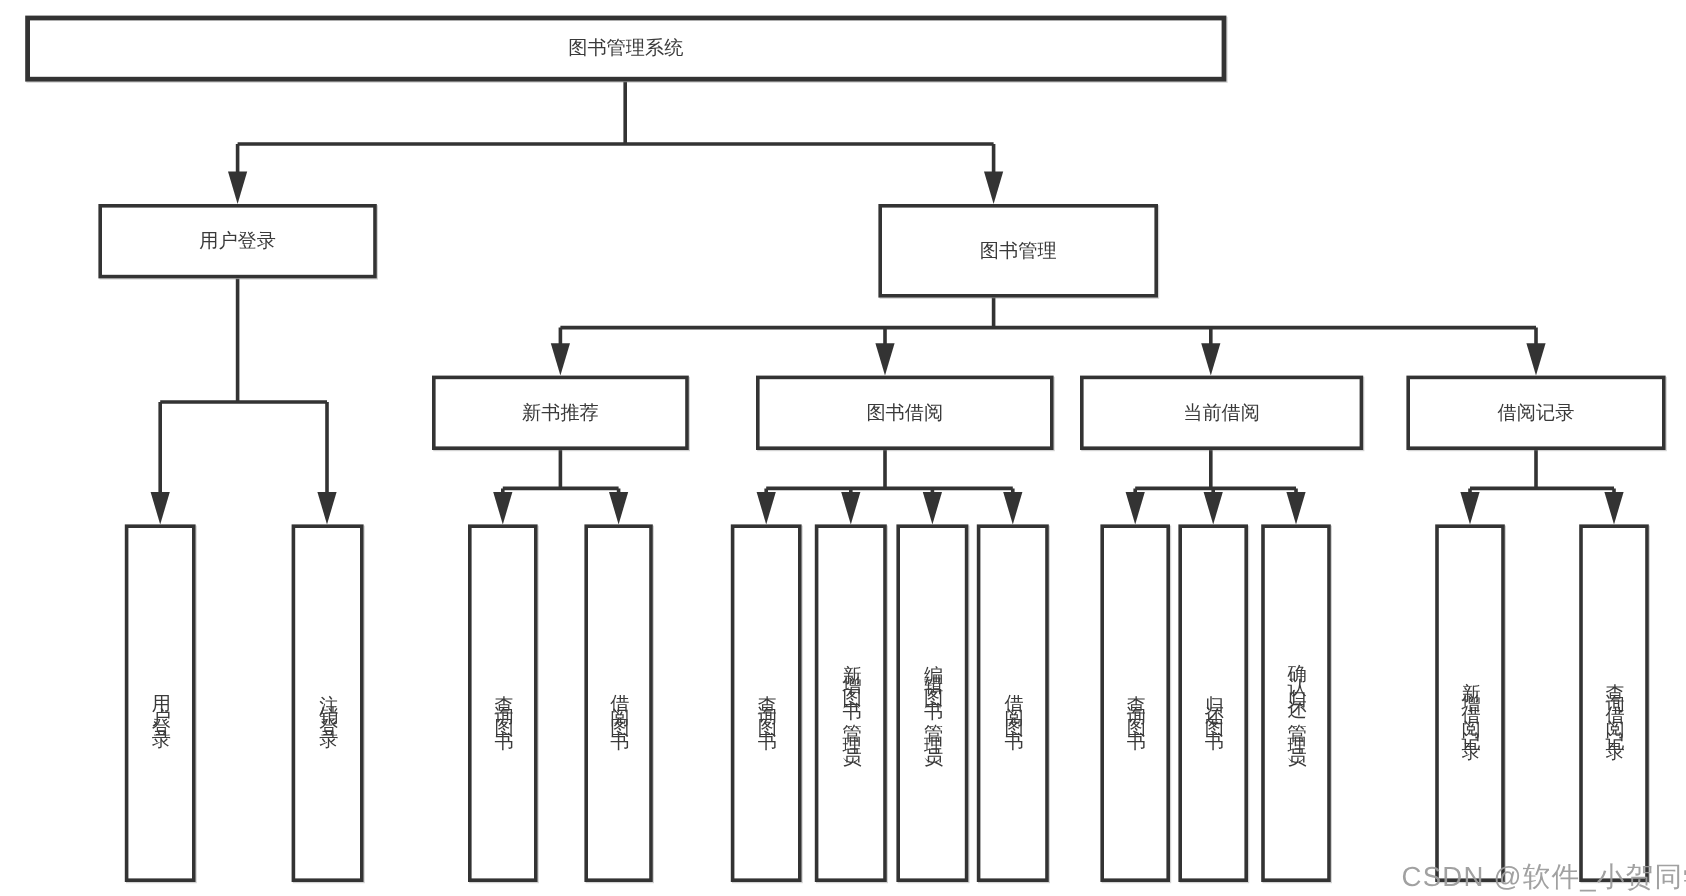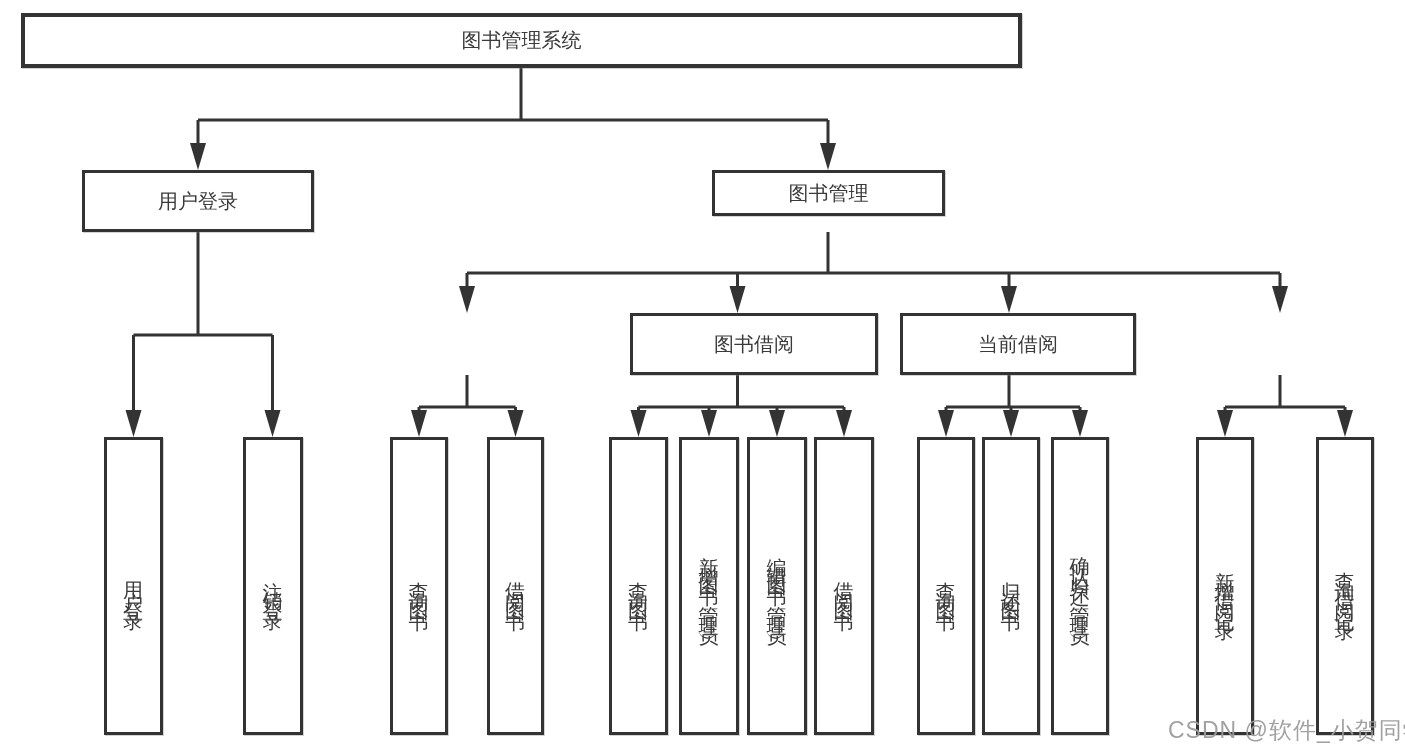--- a/index.html
+++ b/index.html
@@ -20,21 +20,21 @@
   .connector{position:absolute;left:0;top:0;}
   .connector path{stroke:var(--line);stroke-width:3;fill:none;}
   .connector polygon{fill:var(--line);stroke:none;}
   .node{
     position:absolute;
     box-sizing:border-box;
     background:var(--box-fill);
     border:3px solid var(--line);
     display:flex;align-items:center;justify-content:center;
     color:var(--text);
-    font-size:20px;
+    font-size:16px;
     box-shadow:1px 1px 0 rgba(130,130,130,0.35);
   }
   .node.top{border-width:4px;}
   .leaf span{
     writing-mode:vertical-rl;
     text-orientation:mixed;
     letter-spacing:10px;
     line-height:1;
     white-space:nowrap;
   }
@@ -104,29 +104,35 @@
     </g>
   </svg>
 
   <div class="node top" style="left:21px;top:13px;width:1001px;height:55px">
     <span>图书管理系统</span>
   </div>
 
   <div class="node" style="left:82px;top:170px;width:232px;height:62px">
     <span>用户登录</span>
   </div>
-  <div class="node" style="left:712px;top:170px;width:233px;height:46px">
+  <div class="node" style="left:732px;top:170px;width:233px;height:78px">
     <span>图书管理</span>
   </div>
 
+  <div class="node" style="left:360px;top:313px;width:214px;height:62px">
+    <span>新书推荐</span>
+  </div>
   <div class="node" style="left:630px;top:313px;width:248px;height:62px">
     <span>图书借阅</span>
   </div>
   <div class="node" style="left:900px;top:313px;width:236px;height:62px">
     <span>当前借阅</span>
+  </div>
+  <div class="node" style="left:1172px;top:313px;width:216px;height:62px">
+    <span>借阅记录</span>
   </div>
 
   <div class="node leaf" style="left:104px;top:437px;width:59px;height:298px">
     <span>用户登录</span>
   </div>
   <div class="node leaf" style="left:243px;top:437px;width:60px;height:298px">
     <span>注销登录</span>
   </div>
 
   <div class="node leaf" style="left:390px;top:437px;width:58px;height:298px">

